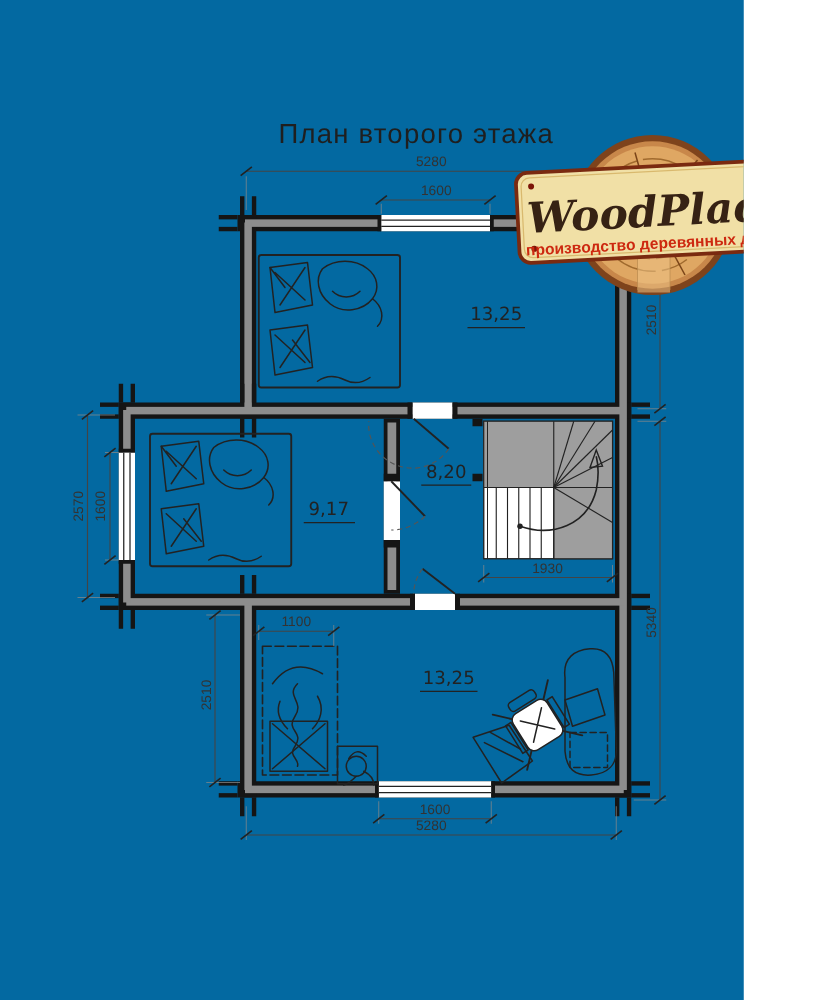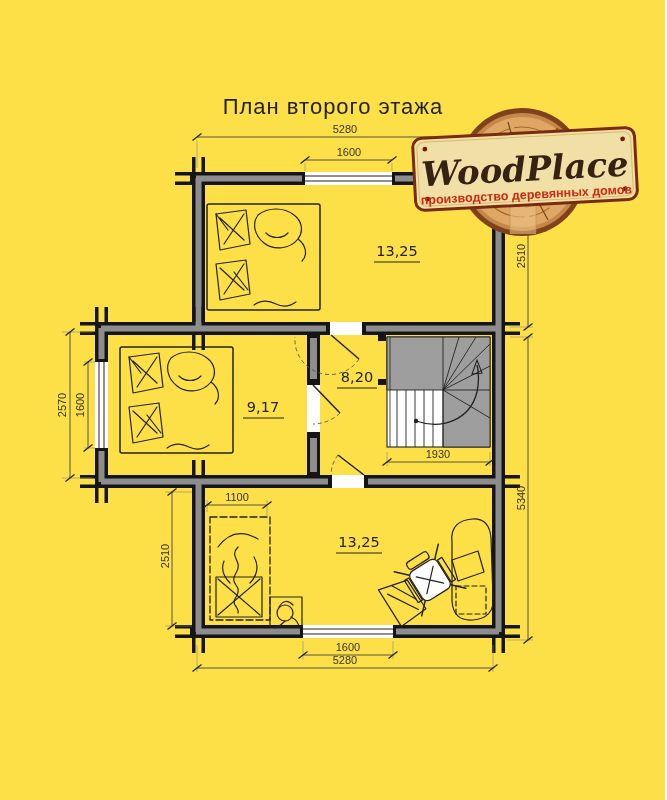--- a/index.html
+++ b/index.html
@@ -1,16 +1,16 @@
 <!DOCTYPE html>
 <html><head>
 <meta charset="utf-8">
 <style>
   html,body{margin:0;padding:0;background:#ffffff;}
-  .page{position:relative;width:665px;height:800px;background:#fde047;overflow:hidden;
+  .page{position:relative;width:595px;height:800px;background:#0369a1;overflow:hidden;
         font-family:"Liberation Sans",sans-serif;}
   svg{display:block;}
   text{user-select:none;}
   .dim-text{font-family:"Liberation Sans",sans-serif;font-size:11px;fill:#333;}
   .dim-text-v{font-family:"Liberation Sans",sans-serif;font-size:11px;fill:#333;}
   .room-label{font-family:"DejaVu Sans",sans-serif;font-size:14.5px;fill:#222;}
   .title-text{font-family:"Liberation Sans",sans-serif;font-size:22px;fill:#1f1f1f;letter-spacing:1px;}
   .brand-text{font-family:"DejaVu Serif",serif;font-style:italic;font-weight:600;font-size:34px;}
   .tagline-text{font-family:"Liberation Sans",sans-serif;font-size:12.5px;font-weight:bold;}
   .sketch{fill:none;stroke:#222;stroke-width:1.2;stroke-linecap:round;stroke-linejoin:round;}

